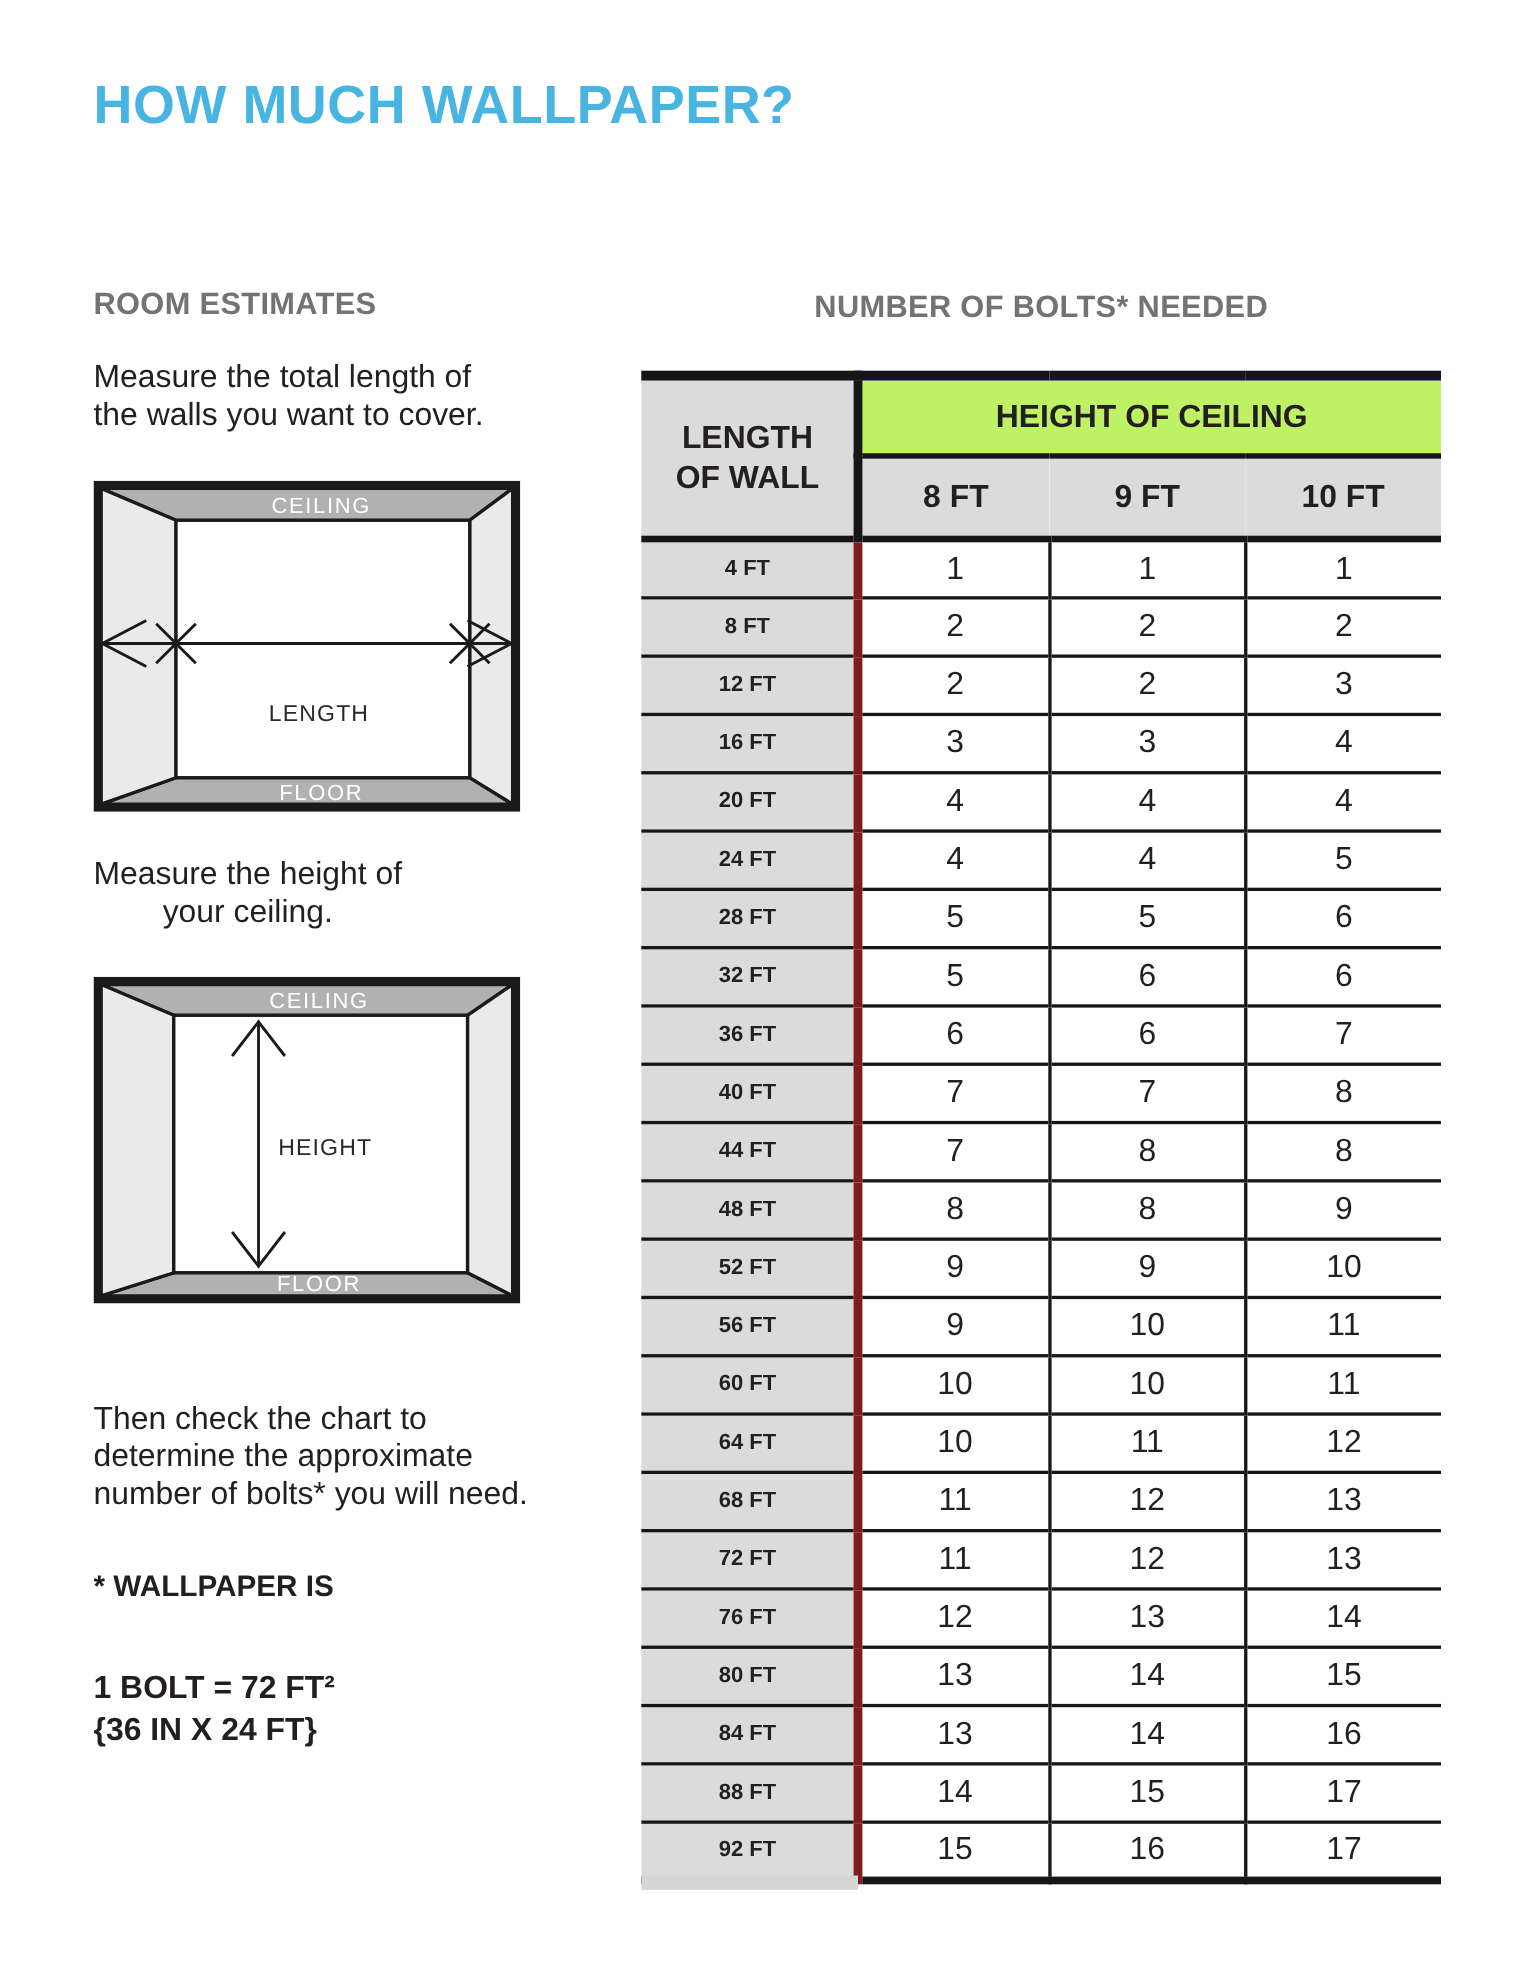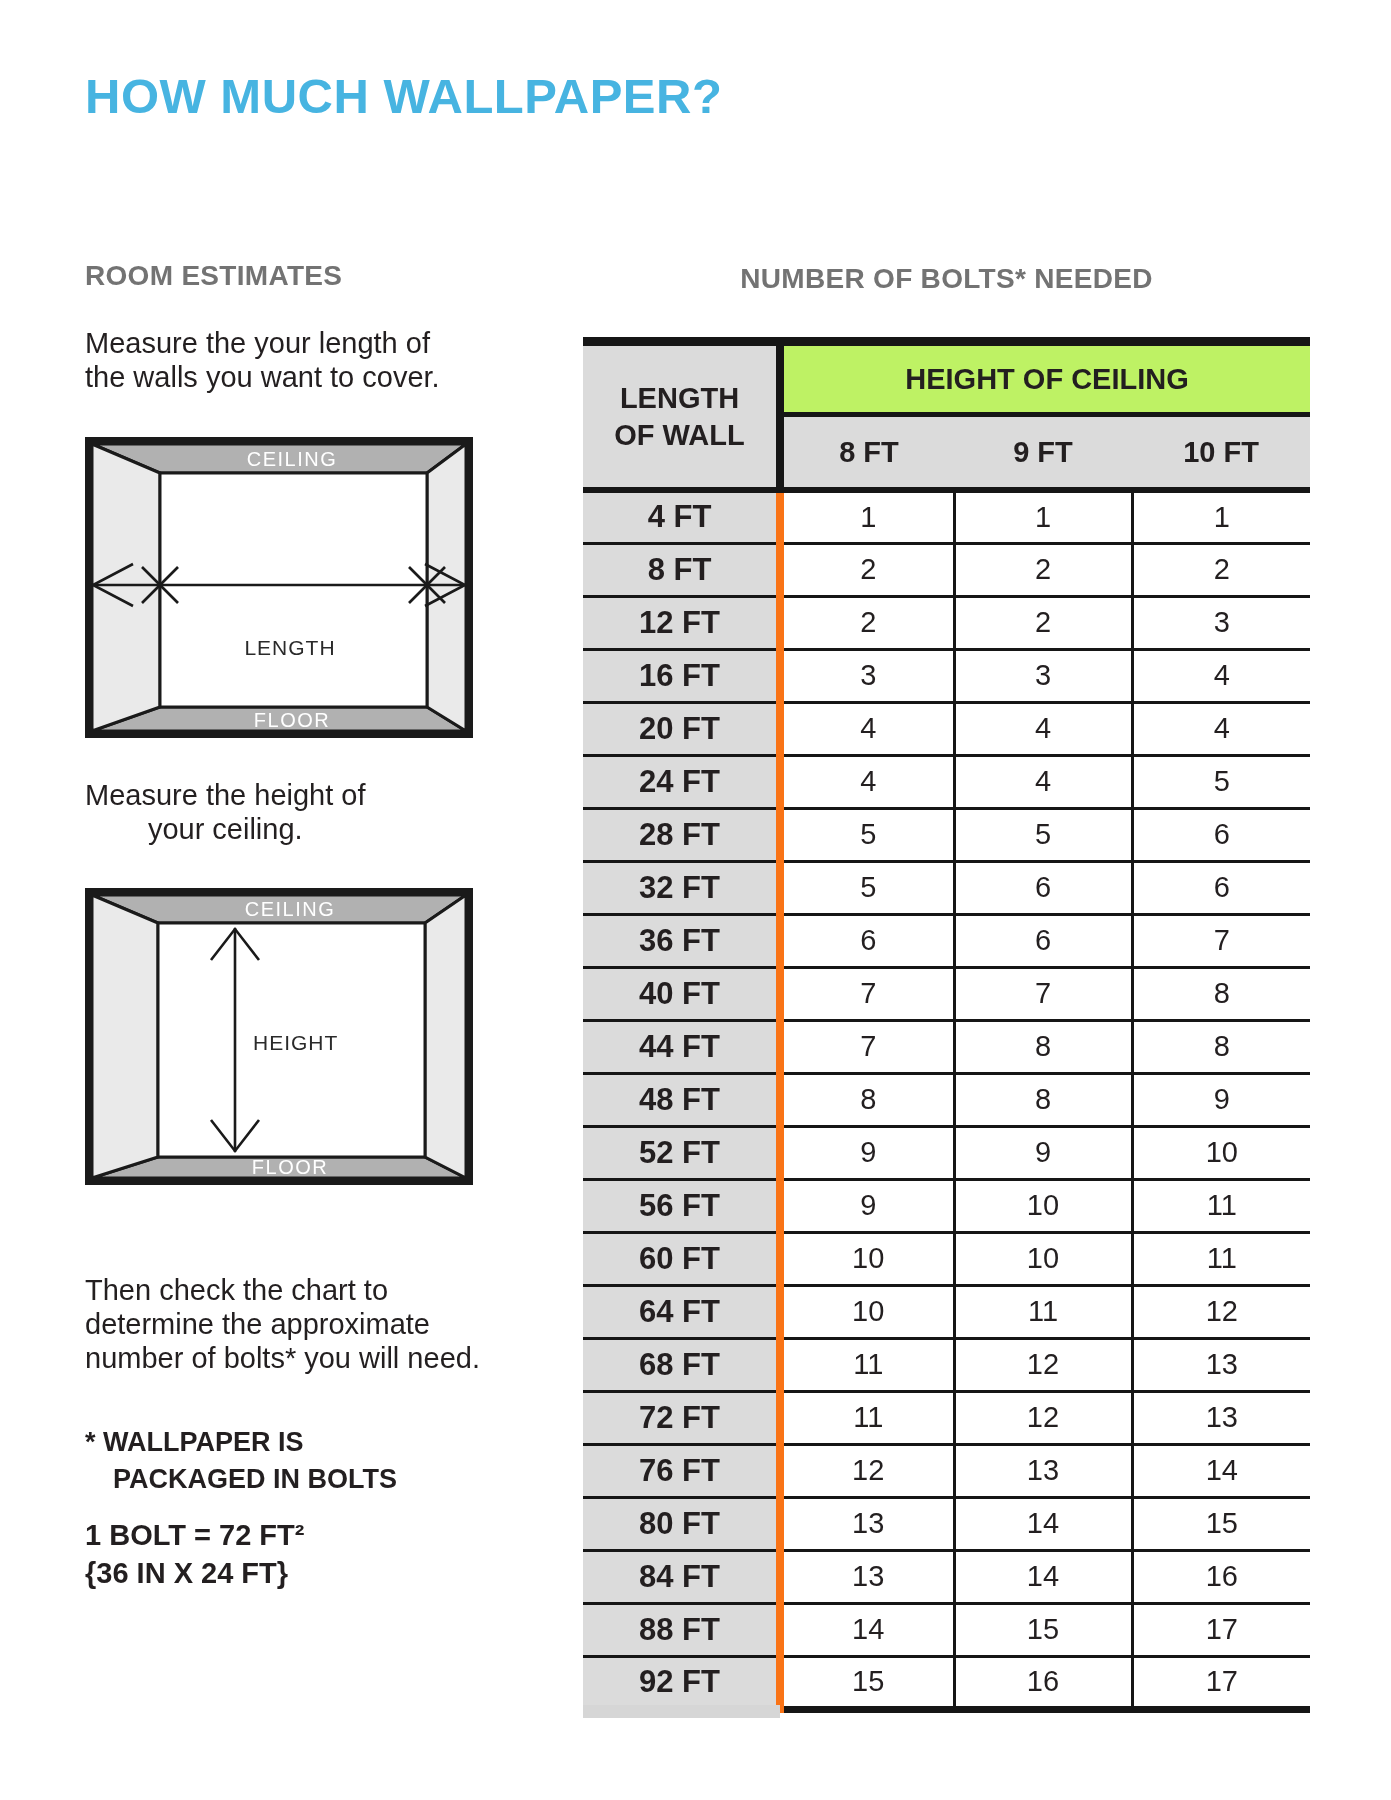--- a/index.html
+++ b/index.html
@@ -43,22 +43,22 @@
   th.span-header {
     background:#bef264; border-bottom:5px solid #161616;
     height:66px; font-size:29px; font-weight:bold;
   }
   tr.subheader-row th {
     background:#dbdbdb; border-bottom:6px solid #161616;
     height:70px; font-size:29px; font-weight:bold;
   }
   tbody tr { height:53px; }
   tbody th.rowlabel {
-    background:#dbdbdb; border-right:8px solid #f97316; border-top:3px solid #161616;
-    font-size:31px; font-weight:bold;
+    background:#dbdbdb; border-right:8px solid #7f1d1d; border-top:3px solid #161616;
+    font-size:20px; font-weight:bold;
   }
   tbody td {
     background:#ffffff; border-top:3px solid #161616; border-left:3px solid #161616;
     font-size:29px; font-weight:normal;
   }
   tbody td:nth-child(2) { border-left:none; }
   .label-col-stub { left:583px; top:1705px; width:197px; height:13px; background:#d6d6d6; }
 
   
   .diag-label-white { fill:#ffffff; font-size:20px; letter-spacing:1.5px; }
@@ -67,21 +67,21 @@
 </head>
 <body>
 
 <div class="page">
 
   <div class="abs title">HOW MUCH WALLPAPER?</div>
 
   <div class="abs section-heading room-estimates">ROOM ESTIMATES</div>
 
   <div class="abs para para1">
-    <div>Measure the your length of</div>
+    <div>Measure the total length of</div>
     <div>the walls you want to cover.</div>
   </div>
 
   <div class="abs diagram1">
     <svg width="388" height="301" viewBox="0 0 388 301">
 
       <polygon points="7,7 381,7 342,36 75,36" fill="#b1b1b1" stroke="#1a1a1a" stroke-width="3"></polygon>
 
       <polygon points="75,270 342,270 381,294 7,294" fill="#b1b1b1" stroke="#1a1a1a" stroke-width="3"></polygon>
 
@@ -132,21 +132,20 @@
   </div>
 
   <div class="abs para para3">
     <div>Then check the chart to</div>
     <div>determine the approximate</div>
     <div>number of bolts* you will need.</div>
   </div>
 
   <div class="abs footnote">
     <div>* WALLPAPER IS</div>
-    <div class="indent">PACKAGED IN BOLTS</div>
   </div>
 
   <div class="abs boltinfo">
     <div>1 BOLT = 72 FT²</div>
     <div>{36 IN X 24 FT}</div>
   </div>
 
   <div class="abs section-heading table-heading">NUMBER OF BOLTS* NEEDED</div>
 
   <div class="abs bolt-table-wrap">

